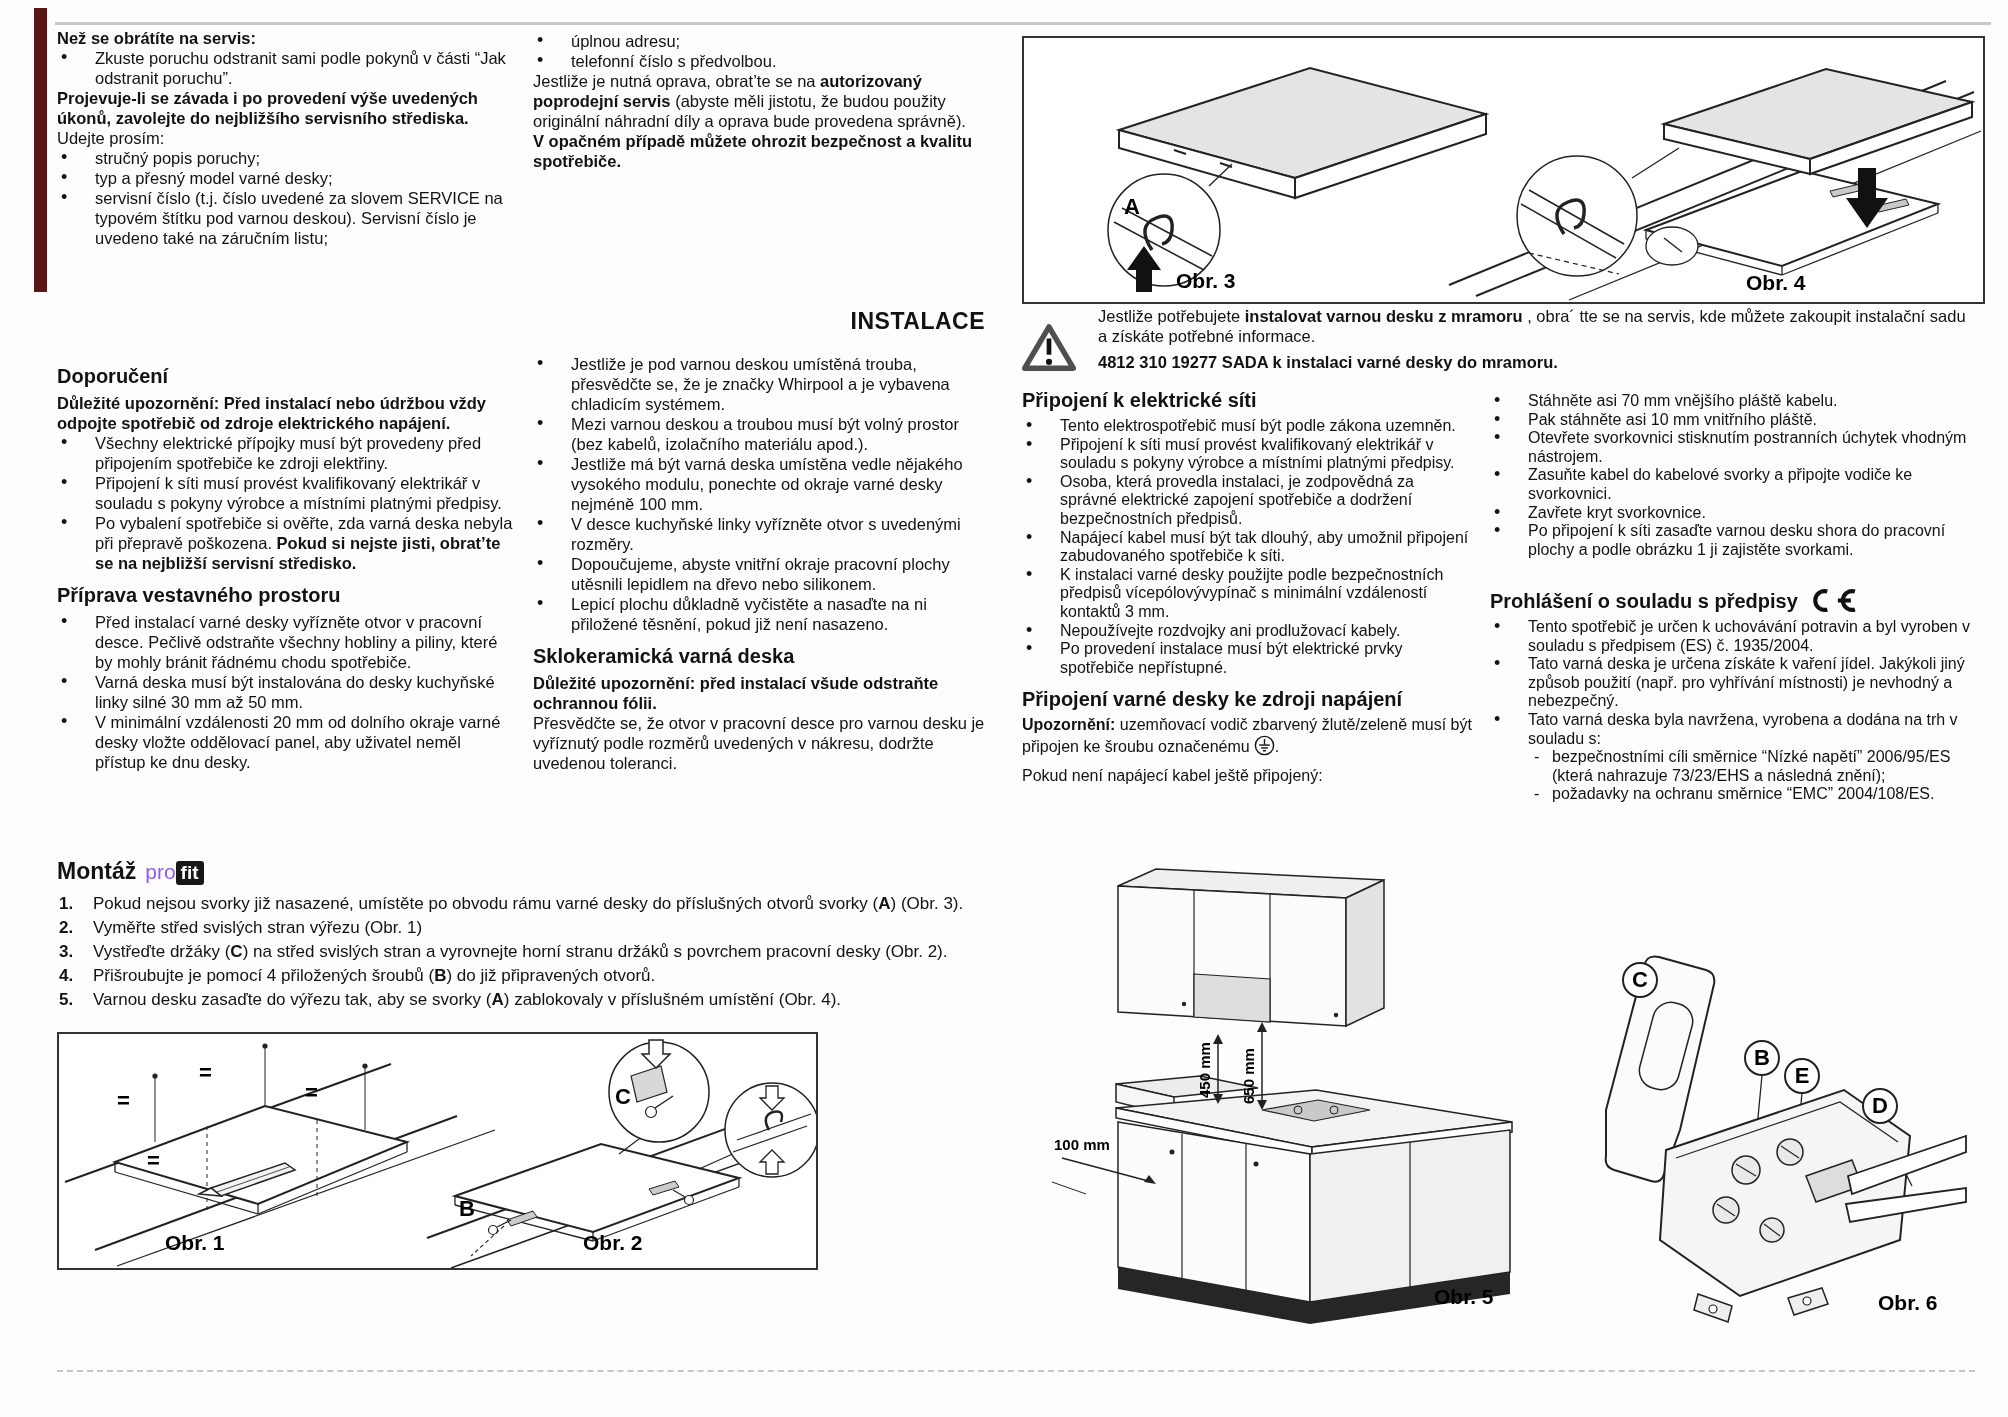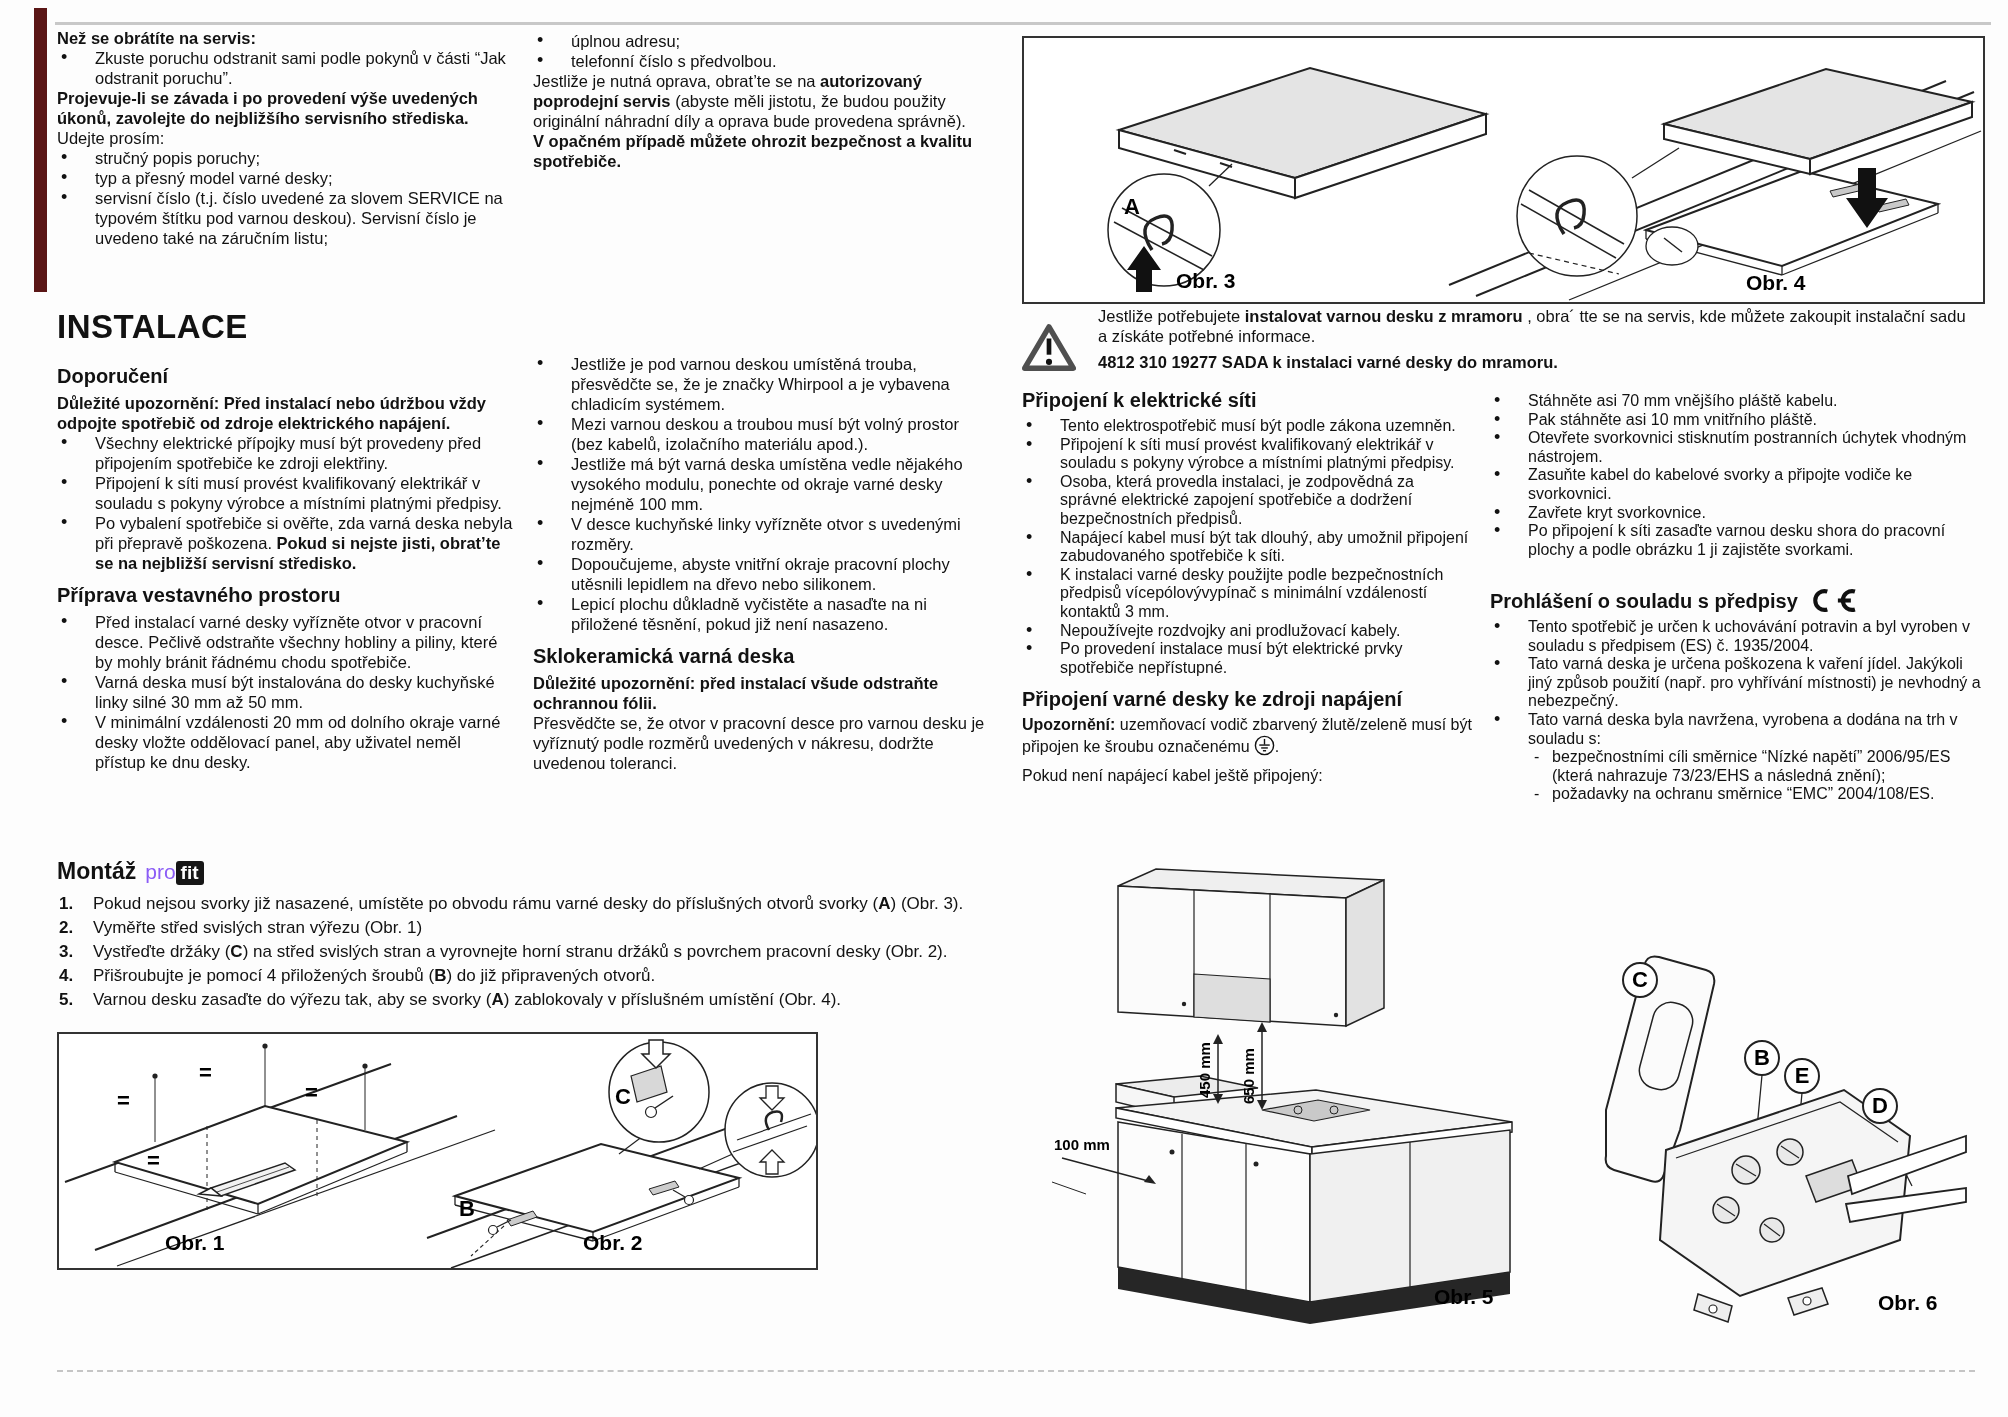--- a/index.html
+++ b/index.html
@@ -7,21 +7,21 @@
   #page {
     position:relative; width:2008px; height:1417px;
     background:#fdfdfd; color:#121212; overflow:hidden;
     font-family:"Liberation Sans","DejaVu Sans",sans-serif;
   }
   .sec { position:absolute; }
   .b { font-weight:bold; }
   p, li { font-size:16.5px; line-height:20px; }
   .h1 { font-size:23px; font-weight:bold; margin-bottom:2px; }
   .hsec { font-size:20px; font-weight:bold; margin:0 0 5px 0; line-height:24px; }
-  .big-title { font-size:33px; font-weight:bold; text-align:left; letter-spacing:.5px; }
+  .big-title { font-size:23px; font-weight:bold; text-align:right; letter-spacing:.5px; }
   ul.blt { list-style:none; }
   ul.blt > li { position:relative; padding-left:38px; }
   ul.blt > li::before { content:"\2022"; position:absolute; left:4px; top:-1px; font-size:18px; }
   .rc p, .rc li { font-size:16px; line-height:18.6px; }
   .gap-s { margin-top:6px; }
   .gap-m { margin-top:10px; }
   .dash-item { position:relative; padding-left:24px; }
   .dash-item::before { content:"-"; position:absolute; left:6px; top:0; }
   .top-rule { position:absolute; left:55px; top:22px; width:1936px; height:3px; background:#c8c8c8; }
   .red-bar { position:absolute; left:34px; top:8px; width:13px; height:284px; background:#5a1616; }
@@ -202,21 +202,21 @@
   </section>
 
   <section class="sec rc" style="left:1490px; top:588px; width:492px;">
     <div class="hsec"><span>Prohlášení o souladu s předpisy</span><svg class="ce-ic" viewBox="0 0 64 30" width="52" height="25">
           <path d="M 25,4 A 11.5,11.5 0 1 0 25,26" fill="none" stroke="#111" stroke-width="5"></path>
           <path d="M 59,4 A 11.5,11.5 0 1 0 59,26" fill="none" stroke="#111" stroke-width="5"></path>
           <line x1="38" y1="15" x2="54" y2="15" stroke="#111" stroke-width="5"></line>
         </svg></div>
     <ul class="blt">
       <li>Tento spotřebič je určen k uchovávání potravin a byl vyroben v souladu s předpisem (ES) č. 1935/2004.</li>
-      <li>Tato varná deska je určena poškozena k vaření jídel. Jakýkoli jiný způsob použití (např. pro vyhřívání místnosti) je nevhodný a nebezpečný.</li>
+      <li>Tato varná deska je určena získáte k vaření jídel. Jakýkoli jiný způsob použití (např. pro vyhřívání místnosti) je nevhodný a nebezpečný.</li>
       <li>
         <span>Tato varná deska byla navržena, vyrobena a dodána na trh v souladu s:</span>
         <div class="dash-item">bezpečnostními cíli směrnice “Nízké napětí” 2006/95/ES (která nahrazuje 73/23/EHS a následná znění);</div>
         <div class="dash-item">požadavky na ochranu směrnice “EMC” 2004/108/ES.</div>
       </li>
     </ul>
   </section>
 
   <section class="sec" style="left:57px; top:858px; width:1012px;">
     <div class="mont-head">

